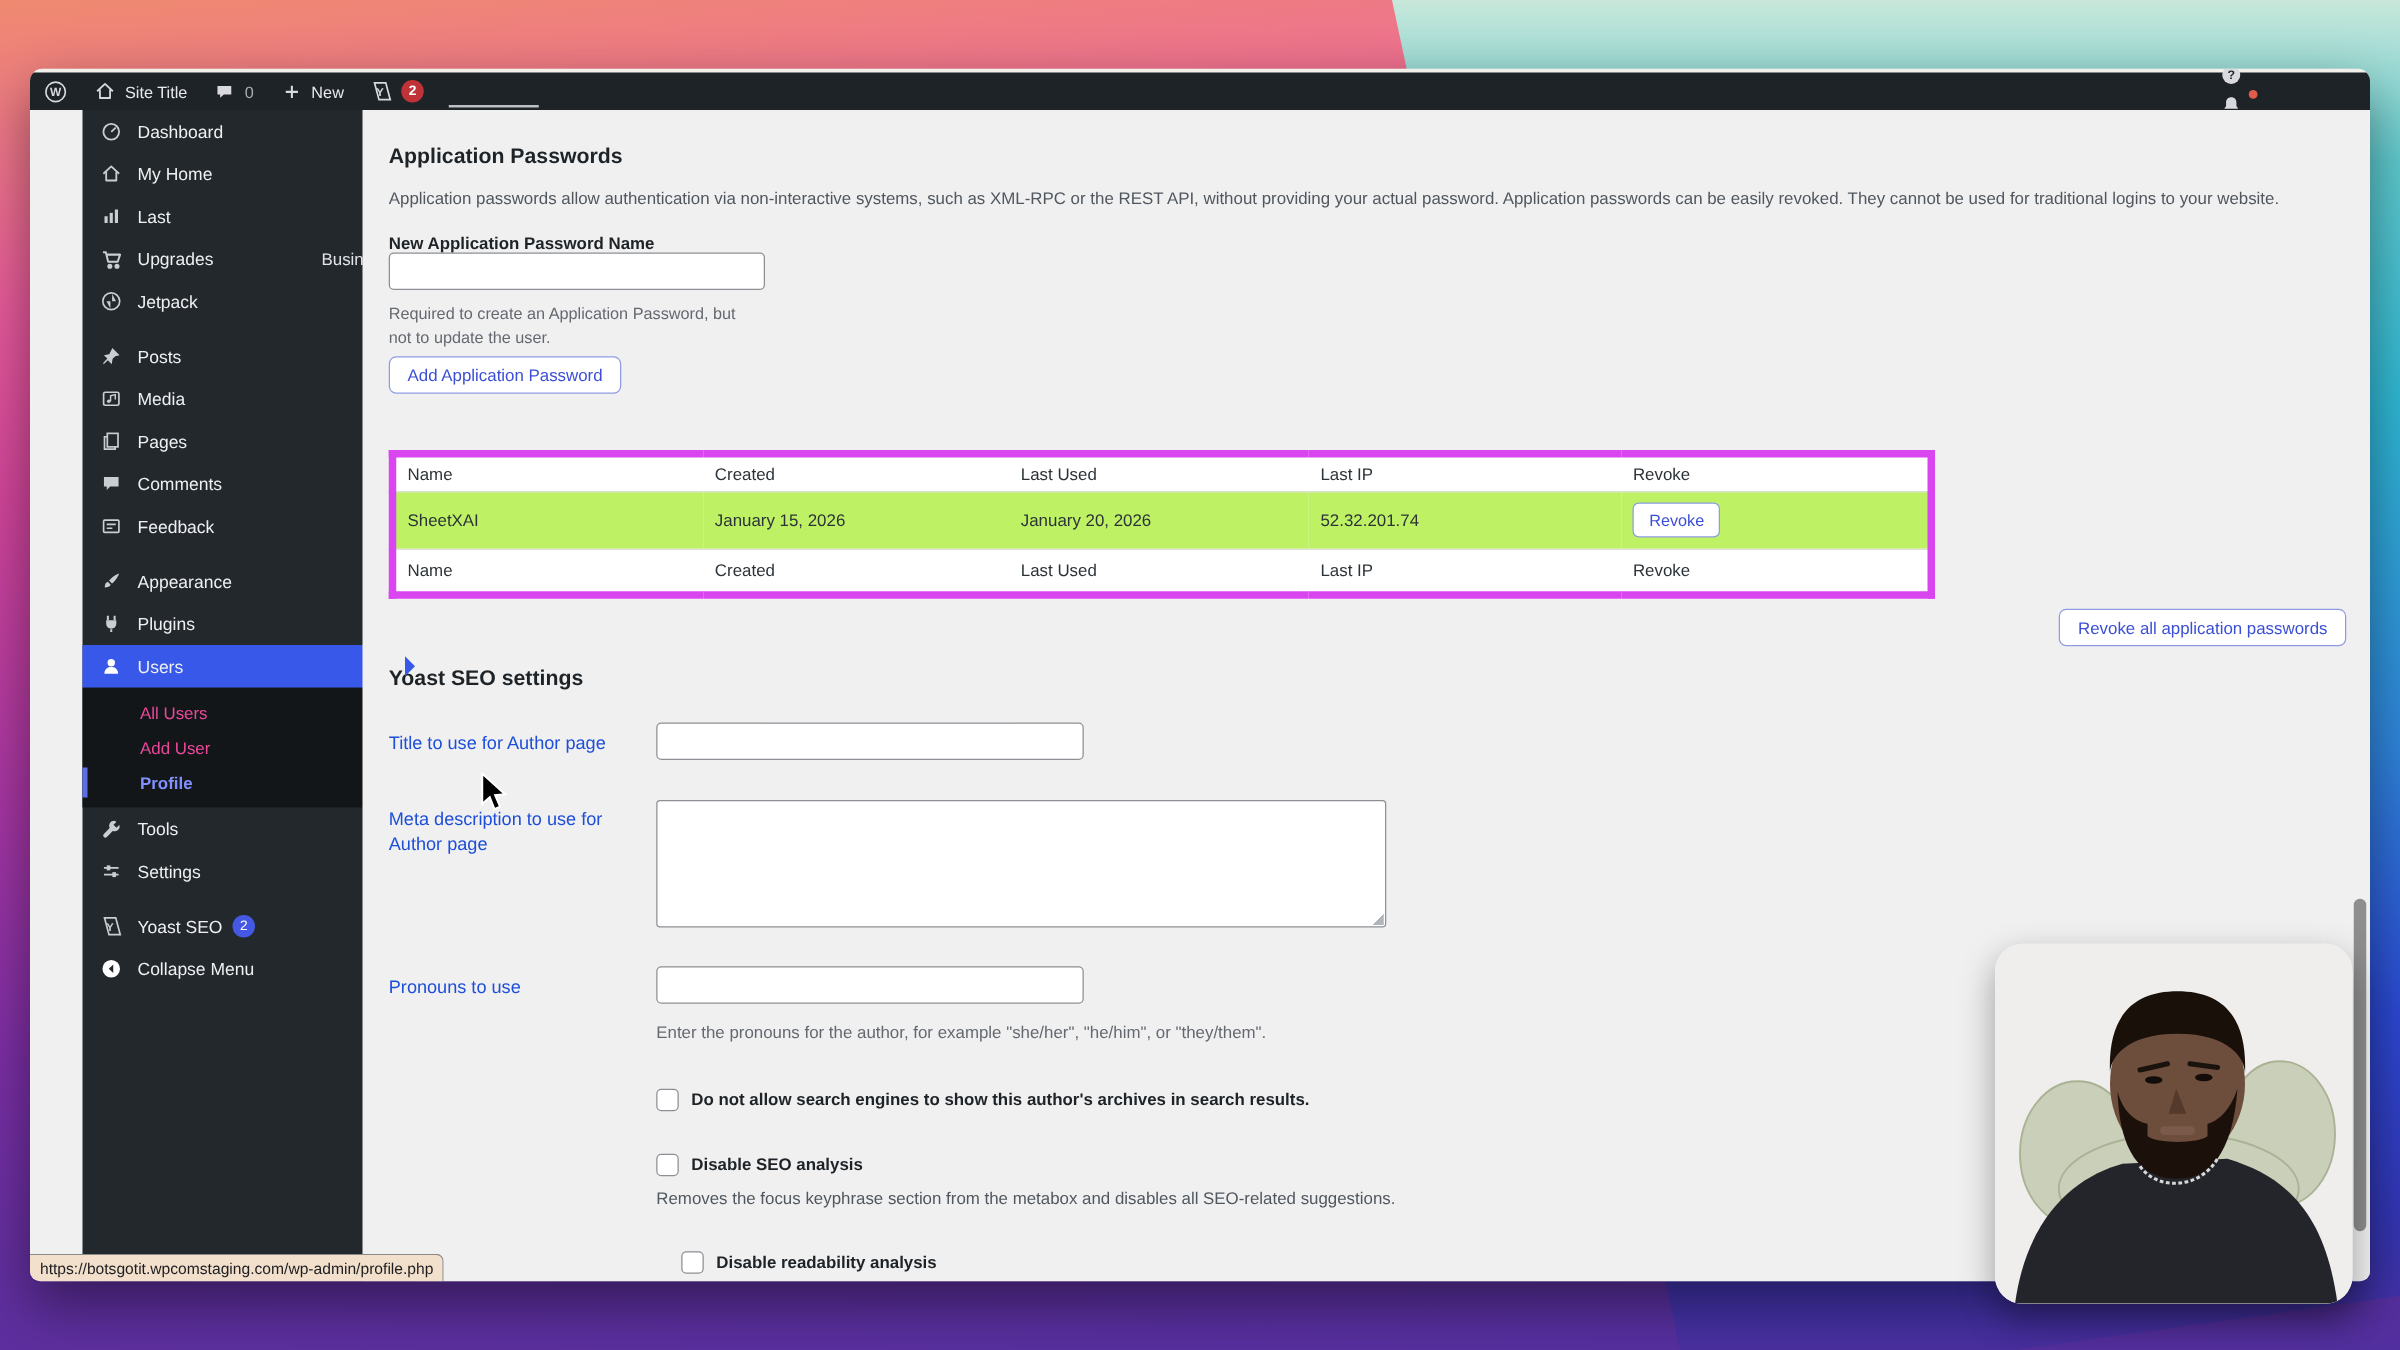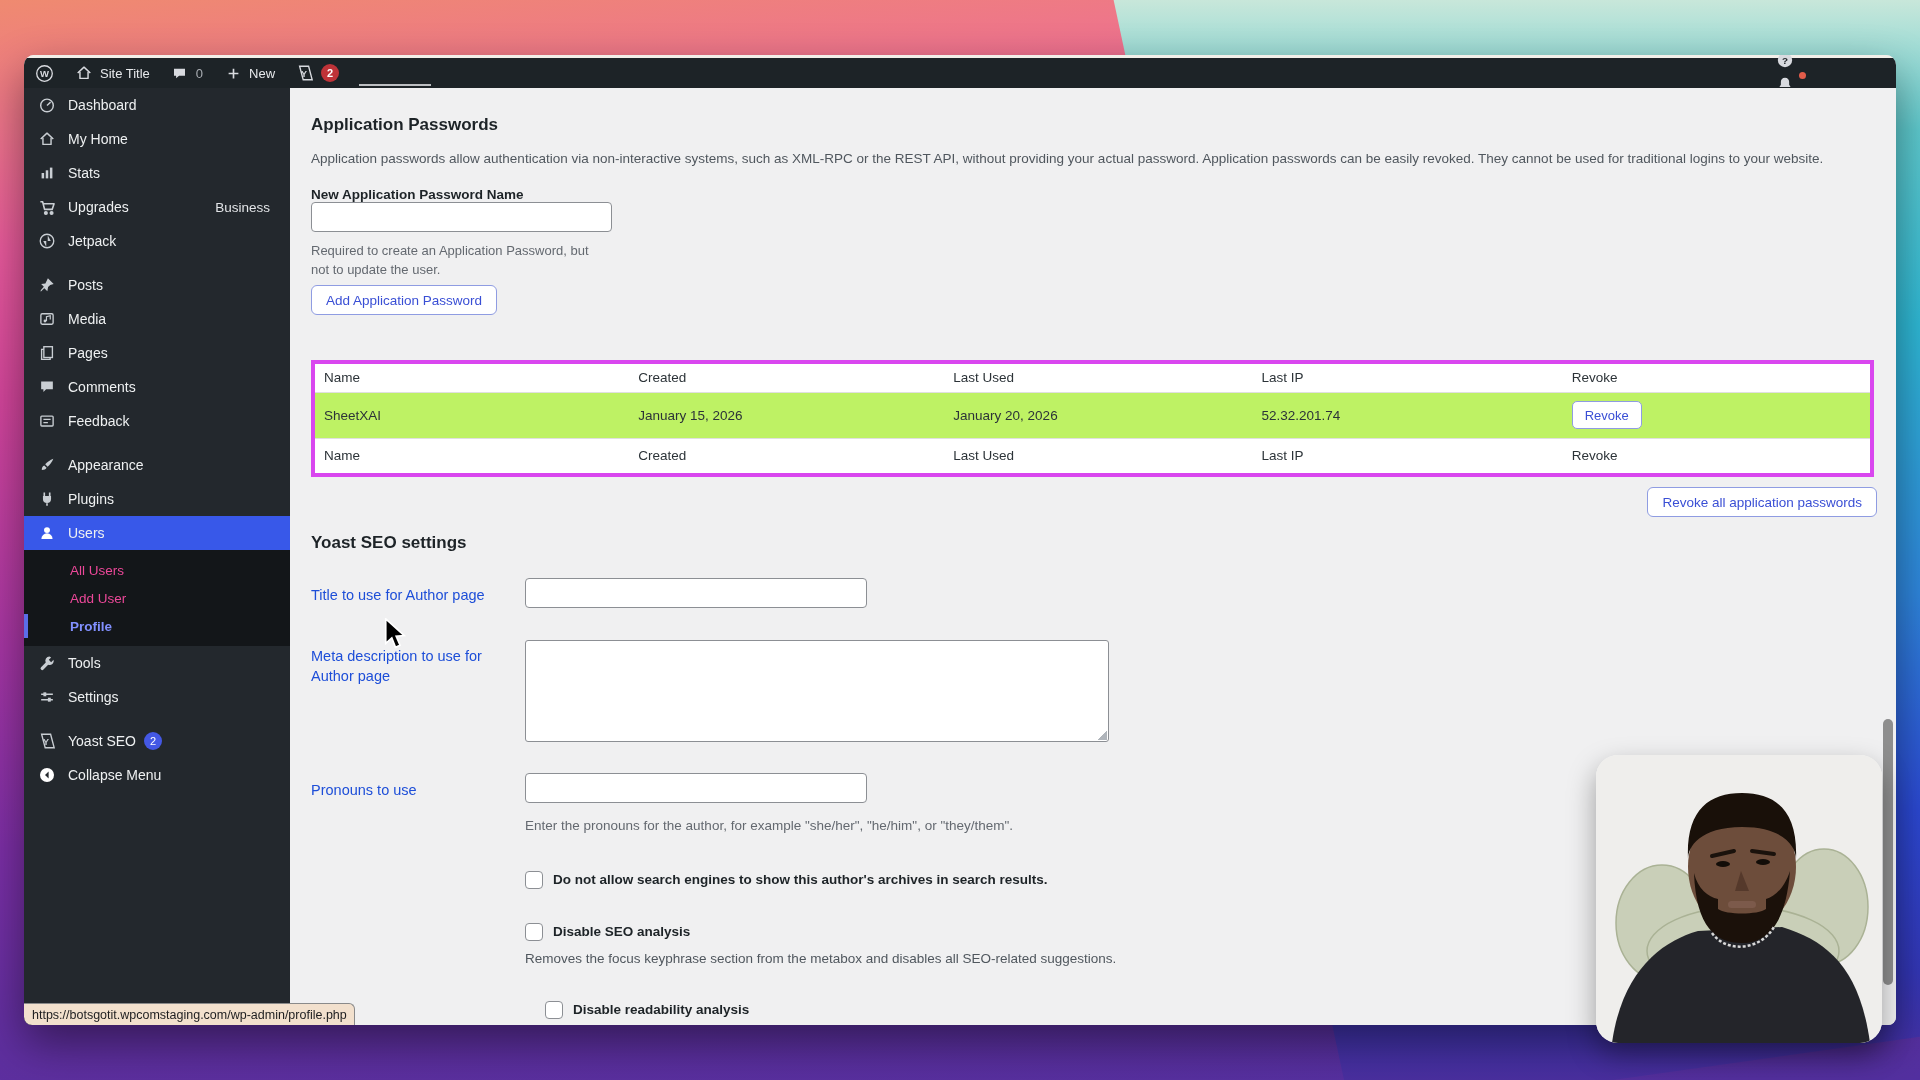--- a/index.html
+++ b/index.html
@@ -63,22 +63,22 @@
   .ylabel { position:absolute; font-size:14.5px; color:#1d4ed8; line-height:20px; }
   .tinput { position:absolute; background:#fff; border:1px solid #8c8f94; border-radius:4px;
     height:30px; font-size:13.5px; padding:0 8px; color:#2c3338; }
   .tarea { position:absolute; background:#fff; border:1px solid #8c8f94; border-radius:3px; resize:none; }
   .grip { position:absolute; width:9px; height:9px; background:linear-gradient(135deg,transparent 50%,#b0b5bb 50%); }
   .helper { position:absolute; font-size:13px; color:#646970; line-height:19px; }
   .btn { position:absolute; display:inline-flex; align-items:center; justify-content:center;
     background:#fff; border:1px solid #8f9ce2; border-radius:6px; color:#3a4fd5; font-size:13.5px;
     height:30px; padding:0 14px; cursor:pointer; }
 
-  table.apptable { position:absolute; left:21px; top:272px; width:1563px; border-collapse:collapse;
-    background:#fff; border:4px solid #d946ef; font-size:13.5px; color:#2c3338; }
+  table.apptable { position:absolute; left:21px; top:272px; width:1237px; border-collapse:collapse;
+    background:#fff; border:6px solid #d946ef; font-size:13.5px; color:#2c3338; }
   table.apptable th, table.apptable td { text-align:left; font-weight:normal; padding:0 9px; }
   table.apptable thead th { height:30px; }
   table.apptable tbody td { height:46px; background:#bef264; border-top:1px solid #e0e0e0; border-bottom:1px solid #e0e0e0; }
   table.apptable tfoot th { height:37px; }
   .revoke-btn { display:inline-flex; align-items:center; justify-content:center; background:#fff;
     border:1px solid #8f9ce2; border-radius:5px; color:#3a4fd5; font-size:13px; height:28px; padding:0 12px; cursor:pointer; }
 
   .cbrow { position:absolute; display:flex; align-items:flex-start; font-size:13.5px; color:#1d2327; }
   .cbbox { width:18px; height:18px; border:1px solid #8c8f94; border-radius:4px; background:#fff;
     margin-right:10px; flex:0 0 auto; cursor:pointer; }
@@ -183,21 +183,21 @@
           </span>
         <span class="dot"></span>
       </div>
       <div class="ab-item">
         <span>Howdy, David De Souza</span>
         <span class="ab-avatar"></span>
       </div>
     </div>
   </div>
 
-  <div class="sidebar" id="sidebar" style="padding-top: 0px;">
+  <div class="sidebar" id="sidebar" style="padding-top: 0px; margin-left: 42px;">
       <div class="mi">
         <span class="micon">
           <svg width="18" height="18" viewBox="0 0 20 20" fill="none" stroke="currentColor" stroke-width="1.6">
             <circle cx="10" cy="10.5" r="7"></circle>
             <path d="M10 10.5 L14 6.8"></path>
           </svg>
         </span>
         <span>Dashboard</span>
       </div>
       <div class="mi">
@@ -210,21 +210,21 @@
         <span>My Home</span>
       </div>
       <div class="mi">
         <span class="micon">
           <svg width="18" height="18" viewBox="0 0 20 20" fill="currentColor">
             <rect x="4" y="10" width="2.8" height="6"></rect>
             <rect x="8.6" y="7" width="2.8" height="9"></rect>
             <rect x="13.2" y="4" width="2.8" height="12"></rect>
           </svg>
         </span>
-        <span>Stats</span>
+        <span>Last</span>
       </div>
       <div class="mi">
         <span class="micon">
           <svg width="19" height="19" viewBox="0 0 20 20" fill="none" stroke="currentColor" stroke-width="1.7" stroke-linejoin="round">
             <path d="M2.5 4 h2.4 l2 8 h8 l2 -6 H6"></path>
             <circle cx="8.3" cy="15.8" r="1.3" fill="currentColor"></circle>
             <circle cx="14.3" cy="15.8" r="1.3" fill="currentColor"></circle>
           </svg>
         </span>
         <span>Upgrades</span>

